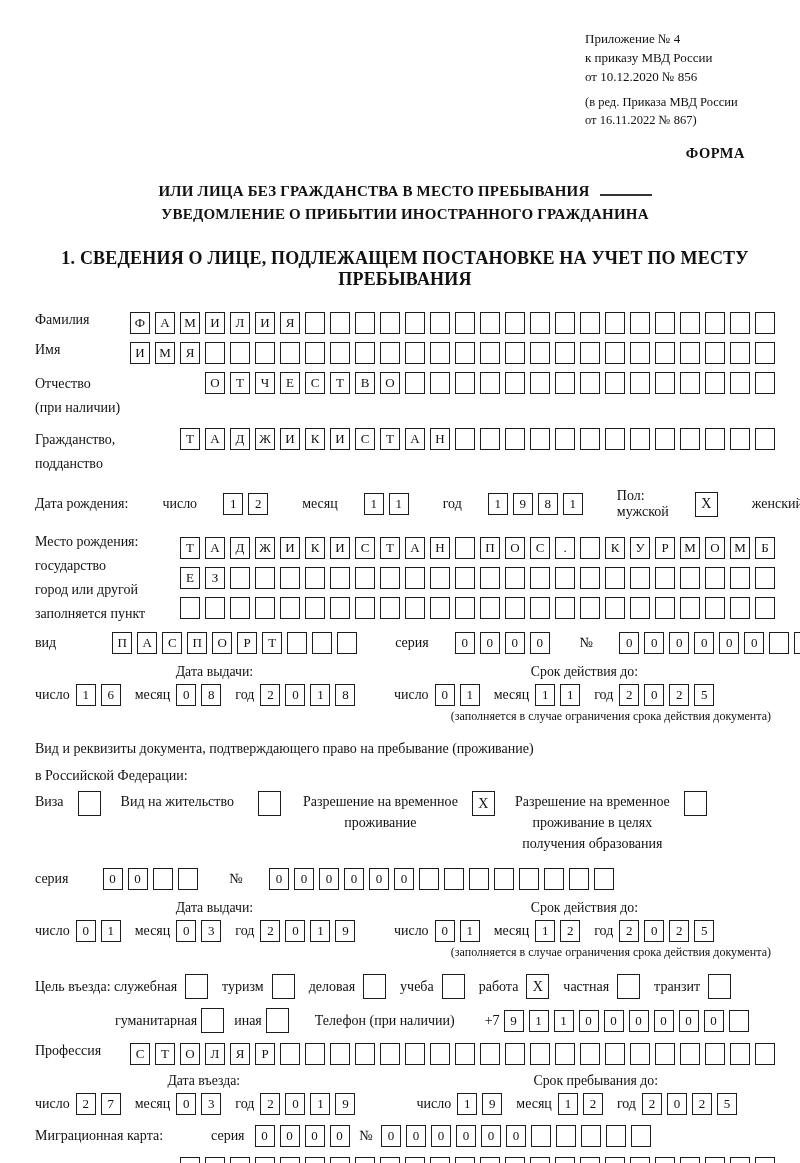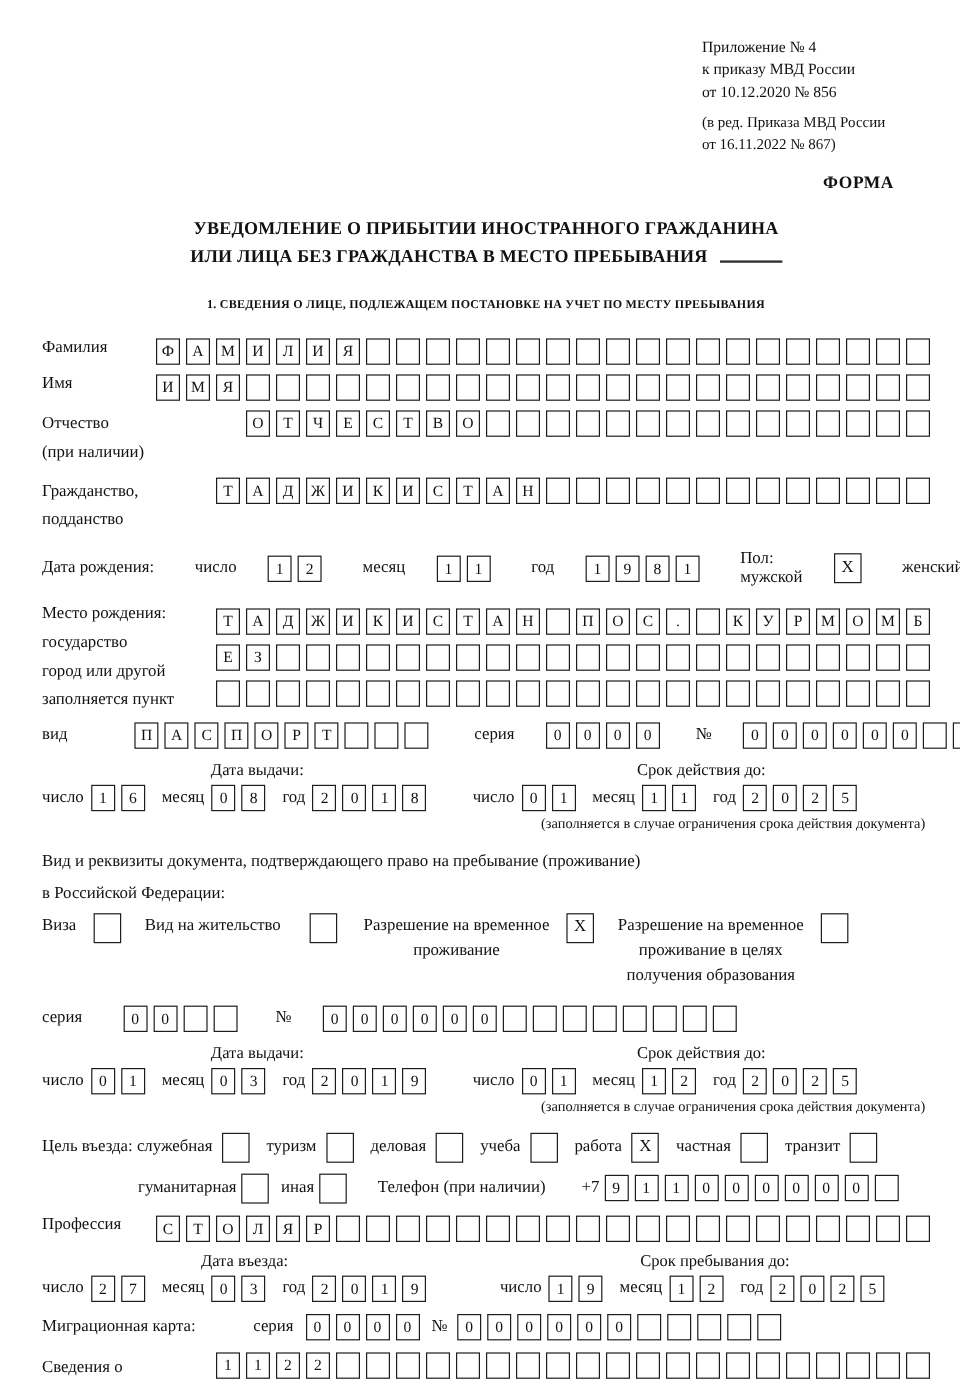--- a/index.html
+++ b/index.html
@@ -7,21 +7,21 @@
        font-family:"Liberation Serif","DejaVu Serif",serif;font-size:14px;}
   .page{padding:30px 25px 0 35px;box-sizing:border-box;width:800px;}
 
   
   .annex{margin-left:550px;font-size:13px;line-height:1.45;}
   .annex .ed{margin-top:6px;font-size:12.5px;}
   .forma{font-weight:bold;text-align:right;padding-right:30px;margin-top:16px;font-size:14.5px;letter-spacing:.5px;}
 
   .title{margin-top:18px;text-align:center;font-weight:bold;font-size:15px;line-height:1.55;letter-spacing:.2px;}
   .blank{display:inline-block;width:52px;border-bottom:2px solid #333;height:.9em;margin-left:10px;}
-  .sec1{margin-top:22px;text-align:center;font-weight:bold;font-size:10px;letter-spacing:.2px;}
+  .sec1{margin-top:22px;text-align:center;font-weight:bold;font-size:18px;letter-spacing:.2px;}
 
   
   .boxes{display:flex;gap:5px;flex:0 0 auto;}
   .cell{box-sizing:border-box;flex:0 0 auto;width:20px;height:22px;border:1.6px solid #1d1d1d;
         display:inline-flex;align-items:center;justify-content:center;
         font-size:13px;background:#fff;}
   .check .cell{width:23px;height:25px;font-size:14px;}
 
   .field{display:flex;align-items:flex-start;margin-top:8px;gap:20px;}
   .field .lab{flex:0 0 auto;}
@@ -69,22 +69,22 @@
     <div>от 10.12.2020 № 856</div>
     <div class="ed">
       <div>(в ред. Приказа МВД России</div>
       <div>от 16.11.2022 № 867)</div>
     </div>
   </div>
 
   <div class="forma">ФОРМА</div>
 
   <div class="title">
+    <div><span>ИЛИ ЛИЦА БЕЗ ГРАЖДАНСТВА В МЕСТО ПРЕБЫВАНИЯ</span><span class="blank"></span></div>
     <div>УВЕДОМЛЕНИЕ О ПРИБЫТИИ ИНОСТРАННОГО ГРАЖДАНИНА</div>
-    <div><span>ИЛИ ЛИЦА БЕЗ ГРАЖДАНСТВА В МЕСТО ПРЕБЫВАНИЯ</span><span class="blank"></span></div>
   </div>
 
   <div class="sec1">1. СВЕДЕНИЯ О ЛИЦЕ, ПОДЛЕЖАЩЕМ ПОСТАНОВКЕ НА УЧЕТ ПО МЕСТУ ПРЕБЫВАНИЯ</div>
 
   <div class="field" style="margin-top:22px;">
     <span class="lab">Фамилия</span>
     <span class="boxes push">
         <span class="cell">Ф</span>
         <span class="cell">А</span>
         <span class="cell">М</span>

